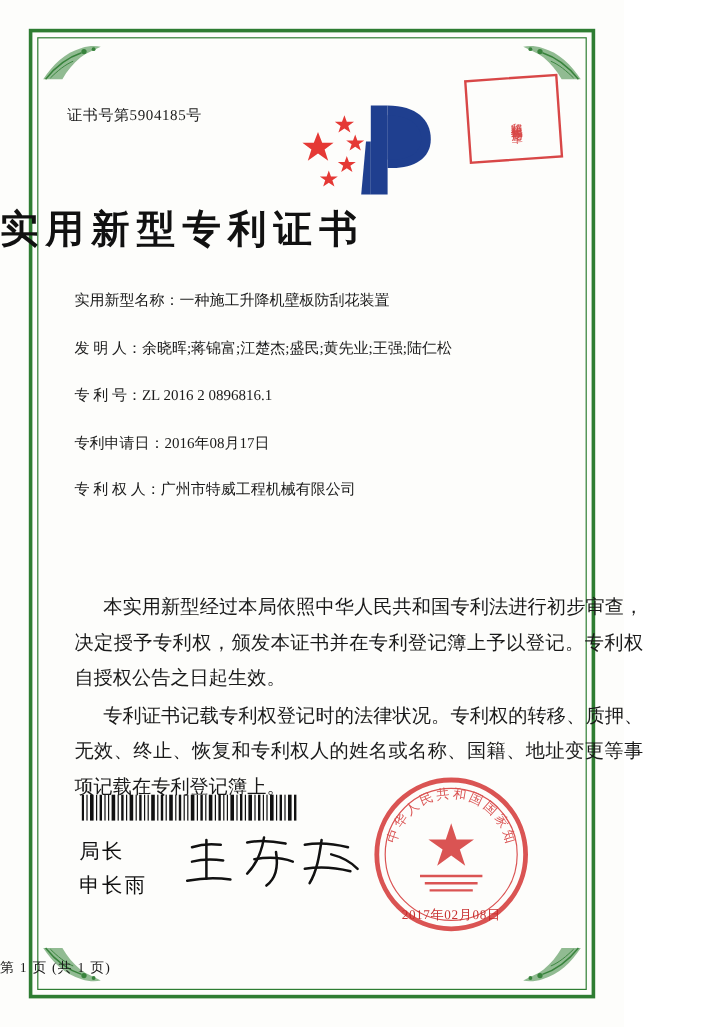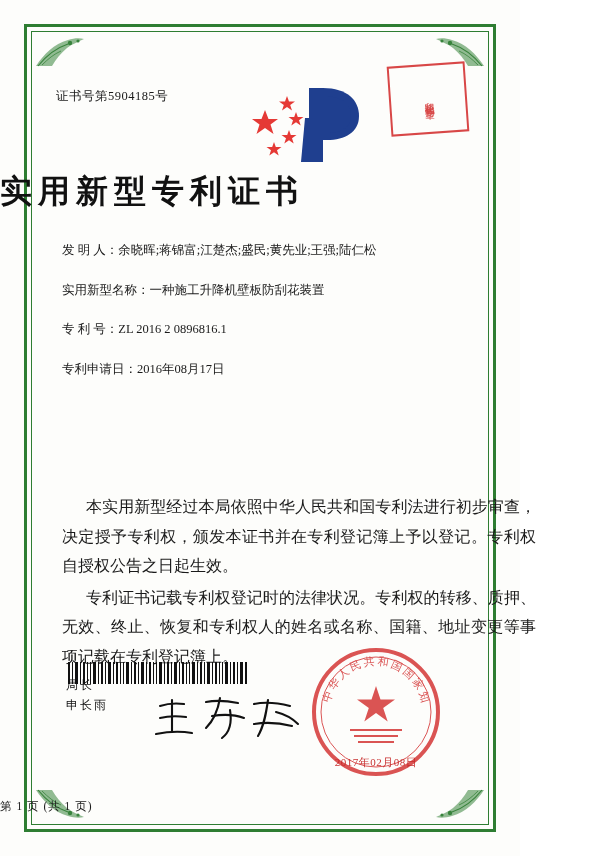--- a/index.html
+++ b/index.html
@@ -153,22 +153,22 @@
     left: 68px;
     top: 662px;
     width: 180px;
     height: 22px;
   }
   .barcode svg { width: 100%; height: 100%; display: block; }
 
   .sign-block {
     position: absolute;
     left: 66px;
-    top: 676px;
-    font-size: 12px;
+    top: 696px;
+    font-size: 17px;
     line-height: 1.65;
     color: #111;
     letter-spacing: 2px;
   }
 
   .signature {
     position: absolute;
     left: 150px;
     top: 692px;
     width: 160px;
@@ -275,30 +275,33 @@
   </div>
 
   <div class="stamp-tr">
     <div class="txt">印花税代和专用章</div>
   </div>
 
   <div class="title">实用新型专利证书</div>
 
   <div class="fields">
     <div class="field">
-      <span class="lbl">发 明 人：</span><span class="val">余晓晖;蒋锦富;江楚杰;盛民;黄先业;王强;陆仁松</span>
+      <span class="lbl">实用新型名称：</span><span class="val">一种施工升降机壁板防刮花装置</span>
     </div>
     <div class="field">
-      <span class="lbl">实用新型名称：</span><span class="val">一种施工升降机壁板防刮花装置</span>
+      <span class="lbl">发 明 人：</span><span class="val">余晓晖;蒋锦富;江楚杰;盛民;黄先业;王强;陆仁松</span>
     </div>
     <div class="field">
       <span class="lbl">专 利 号：</span><span class="val">ZL 2016 2 0896816.1</span>
     </div>
     <div class="field">
       <span class="lbl">专利申请日：</span><span class="val">2016年08月17日</span>
+    </div>
+    <div class="field">
+      <span class="lbl">专 利 权 人：</span><span class="val">广州市特威工程机械有限公司</span>
     </div>
   </div>
 
   <div class="body-text">
     <p>本实用新型经过本局依照中华人民共和国专利法进行初步审查，决定授予专利权，颁发本证书并在专利登记簿上予以登记。专利权自授权公告之日起生效。</p>
     <p>专利证书记载专利权登记时的法律状况。专利权的转移、质押、无效、终止、恢复和专利权人的姓名或名称、国籍、地址变更等事项记载在专利登记簿上。</p>
   </div>
 
   <div class="barcode">
     <svg viewBox="0 0 180 22" xmlns="http://www.w3.org/2000/svg">

